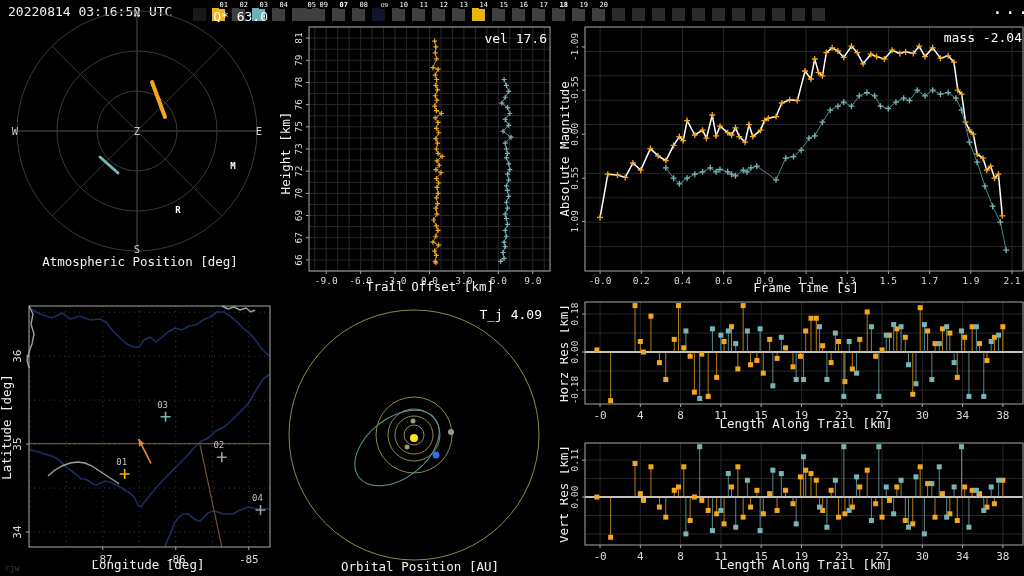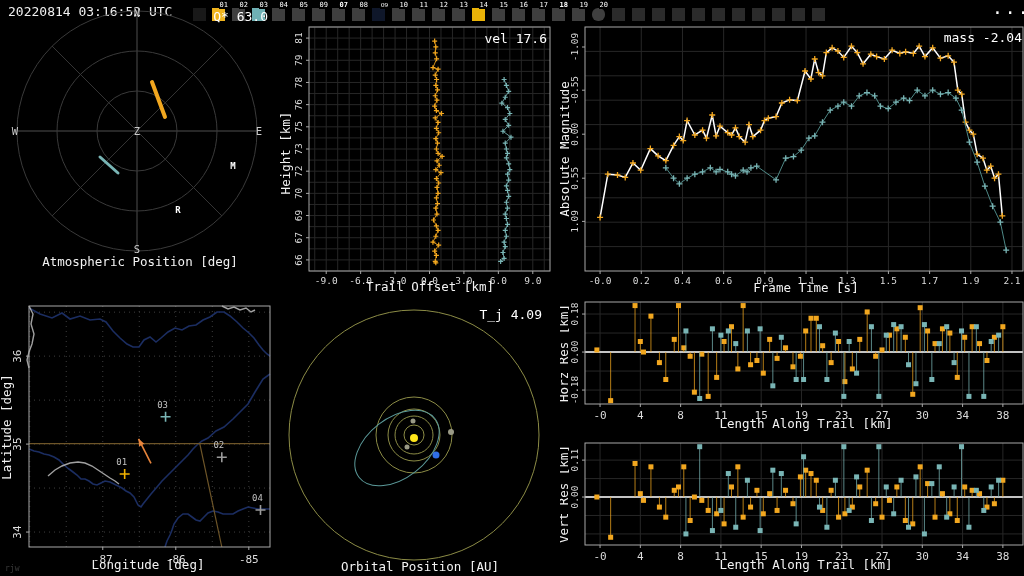--- a/index.html
+++ b/index.html
@@ -37,21 +37,21 @@
         </div>
         <div class="tab" style="left: 232px; background: rgb(63, 63, 63);">
           <span class="badge">02</span>
         </div>
         <div class="tab" style="left: 252px; background: rgb(111, 176, 180);">
           <span class="badge">03</span>
         </div>
         <div class="tab" style="left: 272px; background: rgb(63, 63, 63);">
           <span class="badge">04</span>
         </div>
-        <div class="tab" style="left: 292px; background: rgb(63, 63, 63);">
+        <div class="tab" style="left: 292px; background: rgb(63, 63, 63); padding-left: 8px;">
           <span class="badge">05</span>
         </div>
         <div class="tab" style="left: 312px; background: rgb(63, 63, 63);">
           <span class="badge">09</span>
         </div>
         <div class="tab" style="left: 332px; background: rgb(63, 63, 63); font-weight: bold;">
           <span class="badge">07</span>
         </div>
         <div class="tab" style="left: 352px; background: rgb(63, 63, 63);">
           <span class="badge">08</span>
@@ -82,21 +82,21 @@
         </div>
         <div class="tab" style="left: 532px; background: rgb(63, 63, 63);">
           <span class="badge">17</span>
         </div>
         <div class="tab" style="left: 552px; background: rgb(63, 63, 63); font-weight: bold;">
           <span class="badge">18</span>
         </div>
         <div class="tab" style="left: 572px; background: rgb(63, 63, 63);">
           <span class="badge">19</span>
         </div>
-        <div class="tab" style="left: 592px; background: rgb(63, 63, 63); border-radius: 6px;">
+        <div class="tab" style="left: 592px; background: rgb(63, 63, 63);">
           <span class="badge">20</span>
         </div>
         <div class="tab" style="left: 612px; background: rgb(43, 43, 43);"></div>
         <div class="tab" style="left: 632px; background: rgb(43, 43, 43);"></div>
         <div class="tab" style="left: 652px; background: rgb(43, 43, 43);"></div>
         <div class="tab" style="left: 672px; background: rgb(43, 43, 43);"></div>
         <div class="tab" style="left: 692px; background: rgb(43, 43, 43);"></div>
         <div class="tab" style="left: 712px; background: rgb(43, 43, 43);"></div>
         <div class="tab" style="left: 732px; background: rgb(43, 43, 43);"></div>
         <div class="tab" style="left: 752px; background: rgb(43, 43, 43);"></div>

